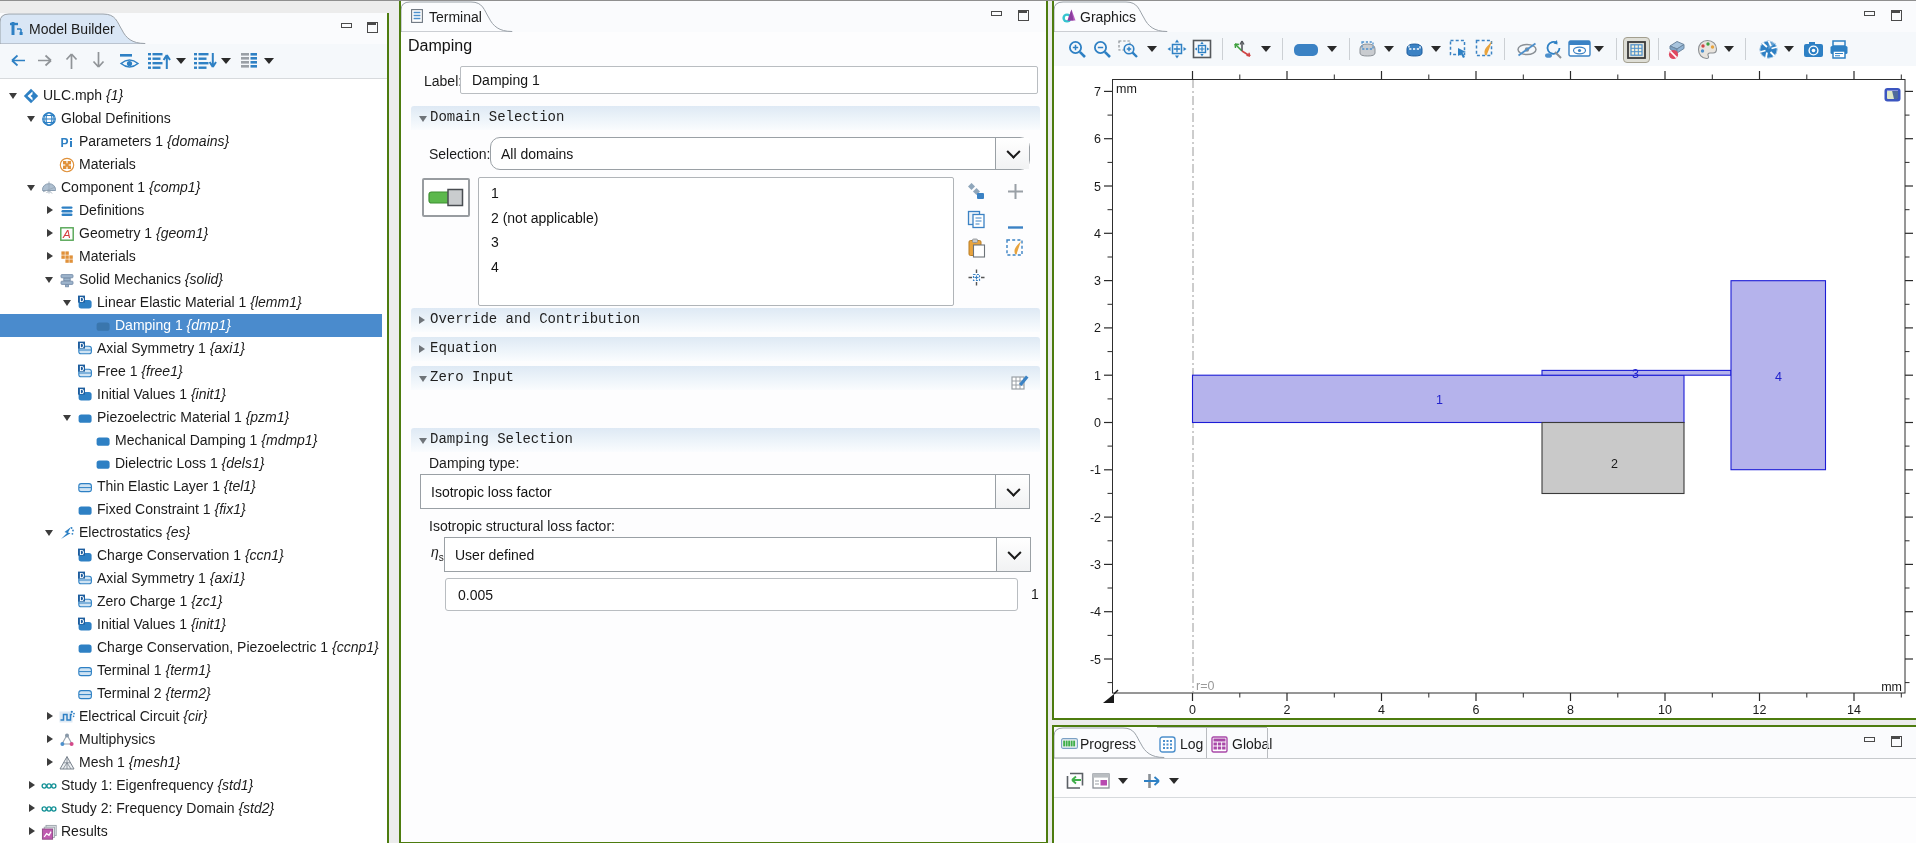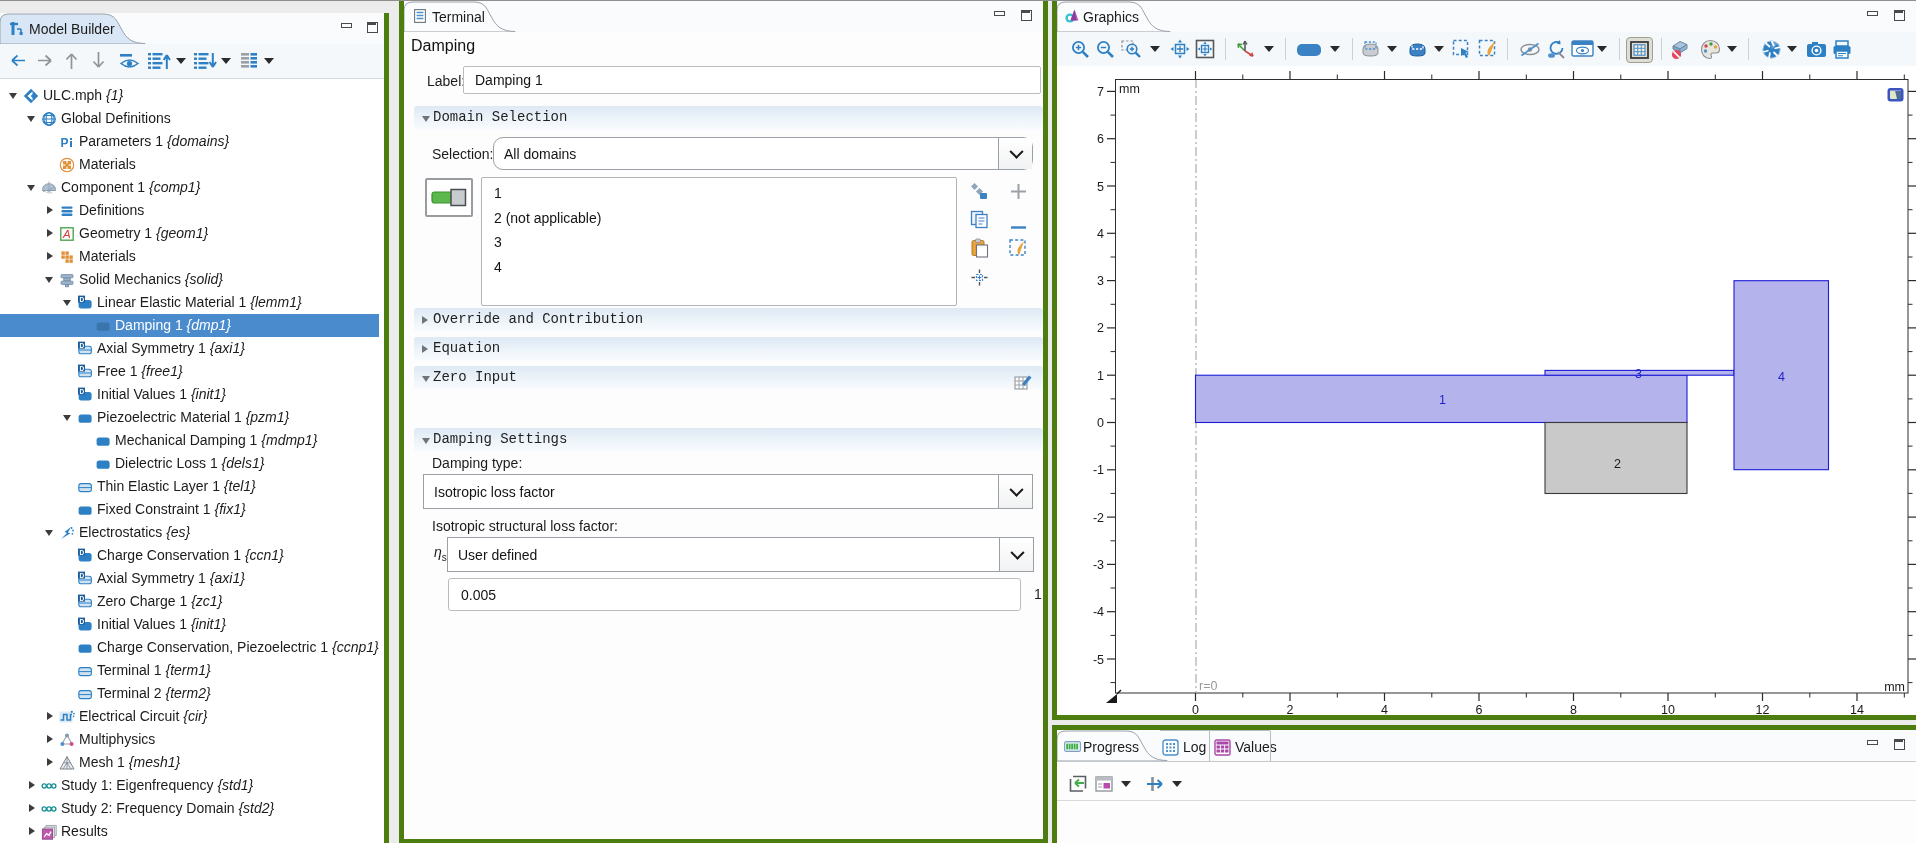--- a/index.html
+++ b/index.html
@@ -1,19 +1,19 @@
 <!DOCTYPE html>
 <html><head>
 <meta charset="utf-8">
 <style>
 html,body{margin:0;padding:0;}
 body{width:1916px;height:843px;overflow:hidden;background:#ececec;
  font-family:"Liberation Sans",sans-serif;font-size:14px;color:#1b1b1b;position:relative;}
 #win{position:absolute;left:0;top:0;width:1916px;height:843px;border-top:1px solid #8f8f8f;box-sizing:border-box;}
-.panel{position:absolute;background:#fff;border:5px solid #4d7c0f;box-sizing:border-box;}
+.panel{position:absolute;background:#fff;border:2px solid #4d7c0f;box-sizing:border-box;}
 .phead{position:absolute;left:0;top:0;right:0;height:31px;background:#fafbfd;border-bottom:1px solid #c6c9cc;}
 .tabsvg{position:absolute;left:0;top:0;}
 .tabtxt{position:absolute;top:7.5px;font-size:14px;color:#1b1b1b;}
 .winbtn{position:absolute;box-sizing:border-box;}
 .mini{width:11px;height:5px;border:1.6px solid #4a4a4a;top:10px;}
 .maxi{width:11px;height:11px;border:1.6px solid #4a4a4a;top:9px;}
 .maxi:before{content:"";position:absolute;left:0;top:0;width:7.8px;height:2px;background:#4a4a4a;}
 .toolbar{position:absolute;left:0;right:0;top:31px;height:34px;background:#f5f8fb;border-bottom:1px solid #d7dadd;}
 .ic{position:absolute;}
 .dropar{position:absolute;width:0;height:0;border-left:5px solid transparent;border-right:5px solid transparent;border-top:6px solid #2a2a2a;}
@@ -571,21 +571,21 @@
           <span class="st">Zero Input</span>
         </div>
   <svg class="ic" style="left:610px;top:342px" width="18" height="18" viewBox="0 0 18 18">
           <rect x="1" y="3" width="12" height="12" fill="#fff" stroke="#9aa0a6" stroke-width="1.2"></rect>
           <path d="M1 7 H13 M1 11 H13 M5 3 V15 M9 3 V15" stroke="#9aa0a6" stroke-width="1"></path>
           <path d="M8 10 L15 1.5 L17.5 3.5 L10.5 12 Z" fill="#3b82c4"></path>
         </svg>
 
   <div class="secband" style="top:396px;">
           <span class="tri trid" style="border-top-color:#6f7479;"></span>
-          <span class="st">Damping Settings</span>
+          <span class="st">Damping Selection</span>
         </div>
   <div class="slbl" style="left:20px;top:423px;">Damping type:</div>
   <div class="combo" style="left:19px;top:442px;width:610px;height:35px;">
           <span class="txt">Isotropic loss factor</span>
           <span class="dbtn">
             <span class="chev"></span>
           </span>
         </div>
   <div class="slbl" style="left:20px;top:486px;">Isotropic structural loss factor:</div>
   <div class="slbl" style="left:22px;top:512px;font-size:14px;"><i>η</i><sub style="font-size:10px;">s</sub></div>
@@ -952,21 +952,21 @@
           <g fill="#a848a8">
             <rect x="2.5" y="2.5" width="12" height="3"></rect>
             <rect x="2.5" y="6.5" width="3.4" height="3"></rect>
             <rect x="6.8" y="6.5" width="3.4" height="3"></rect>
             <rect x="11.1" y="6.5" width="3.4" height="3"></rect>
             <rect x="2.5" y="10.5" width="3.4" height="3"></rect>
             <rect x="6.8" y="10.5" width="3.4" height="3"></rect>
             <rect x="11.1" y="10.5" width="3.4" height="3"></rect>
           </g>
         </svg>
-  <span class="tabtxt" style="left:178px;top:9px;">Values</span>
+  <span class="tabtxt" style="left:178px;top:9px;">Global</span>
   <span style="position:absolute;left:213px;top:1px;height:30px;width:1px;background:#b9bcc0;"></span>
         <span style="position:absolute;left:103px;top:0;width:110px;height:1px;background:#b9bcc0;"></span>
   <span class="winbtn mini" style="left:810px;"></span>
   <span class="winbtn maxi" style="left:837px;"></span>
  </div>
  <div id="progtb" style="position:absolute;left:0;top:32px;right:0;height:38px;background:#fdfdfe;">
   <svg class="ic" style="left:12px;top:13px" width="18" height="18" viewBox="0 0 18 18">
           <path d="M1.5 4 V16 H14" fill="none" stroke="#5a5f64" stroke-width="1.6"></path>
           <path d="M4 1.5 H16.5 V13.5" fill="none" stroke="#5a5f64" stroke-width="1.6"></path>
           <path d="M15 8 H6 M6 8 L10 4.5 M6 8 L10 11.5" stroke="#3fae49" stroke-width="1.8" fill="none"></path>

